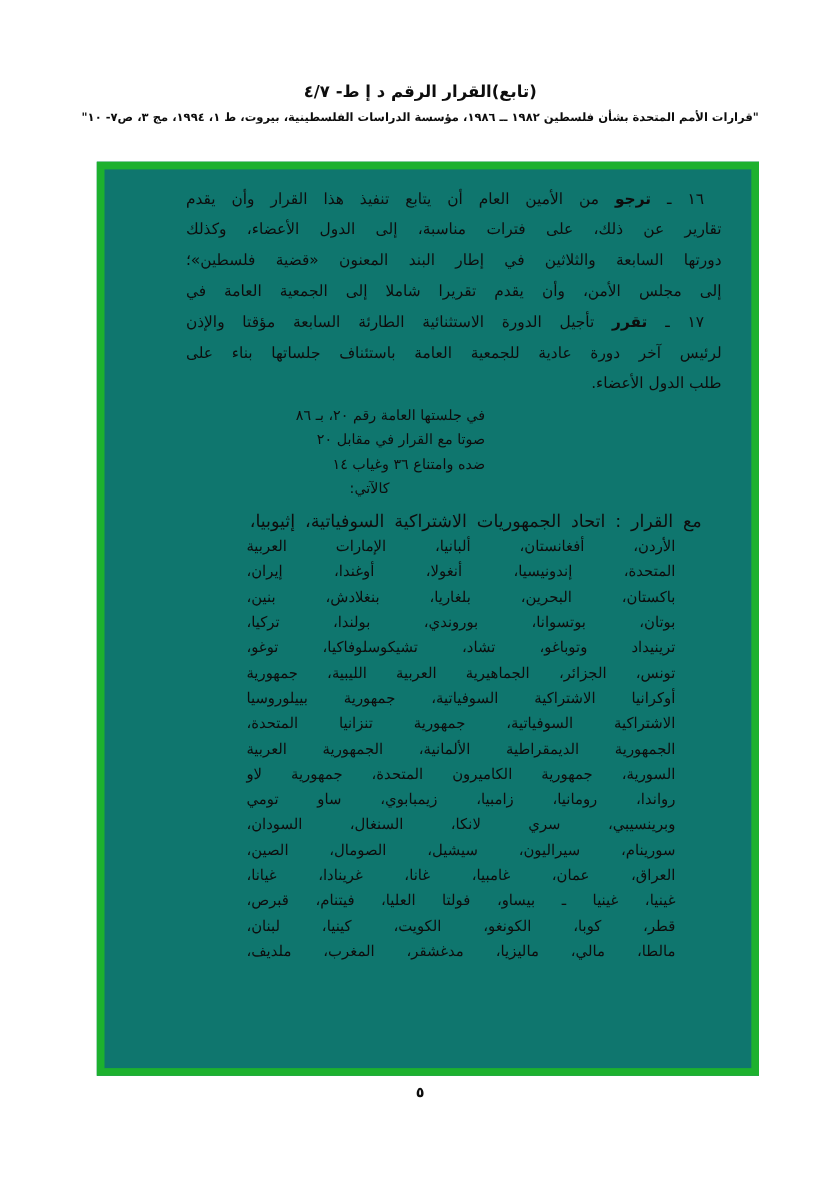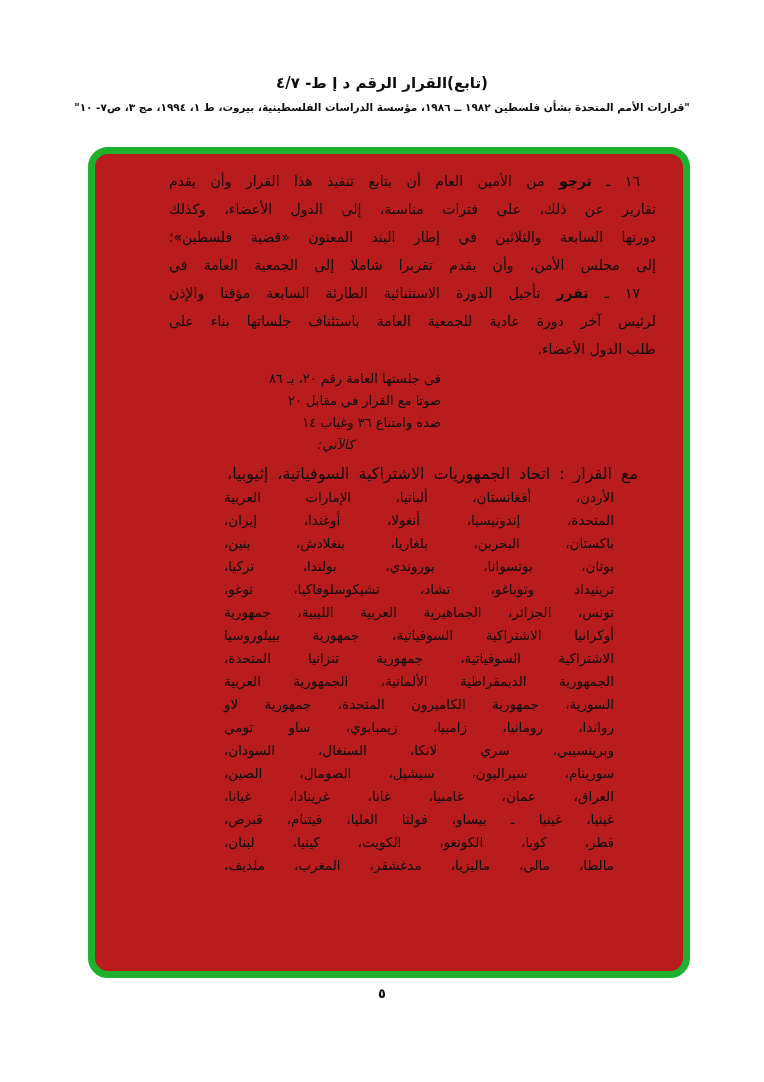--- a/index.html
+++ b/index.html
@@ -1,52 +1,52 @@
 <!DOCTYPE html>
 <html lang="ar"><head>
 <meta charset="utf-8">
 <style>
-  * { box-sizing: border-box; margin: 0; padding: 0; border-radius: 20px; }
+  * { box-sizing: border-box; margin: 0; padding: 0; }
   html, body {
     width: 764px; height: 1082px;
     background: #ffffff;
     font-family: "DejaVu Sans", sans-serif;
     color: #0d0d0d;
     overflow: hidden;
   }
   .page { position: relative; width: 764px; height: 1082px; background: #fff; }
 
   
   .header { position: absolute; top: 74px; left: 0; right: 0; text-align: center; direction: rtl; }
   .header .res-title { font-size: 15px; font-weight: bold; letter-spacing: 0; }
   .header .citation  { font-size: 10.5px; font-weight: bold; margin-top: 9px; white-space: nowrap; }
 
   
   .frame {
     position: absolute; left: 88px; top: 147px;
     width: 602px; height: 831px;
     border: 7px solid #1db12e;
-    background: #b91c1c;
+    background: #0f766e;
   }
   .text-col {
     position: absolute; top: 13px; right: 27px; left: 74px;
     direction: rtl;
   }
 
   
   .para { font-size: 14px; line-height: 28px; }
   .jline { text-align: justify; text-align-last: justify; }
   .jline.indent { padding-right: 16px; }
   .b { font-weight: bold; }
   .para17-cont .pline:last-child { text-align-last: right; }
 
   
   .vote-note { margin: 5px 215px 6px 0; font-size: 13px; line-height: 22px; text-align: right; }
   .vote-note .vline { white-space: nowrap; }
-  .vote-note .vclose { padding-left: 62px; text-align: center; font-style: italic; }
+  .vote-note .vclose { padding-left: 62px; text-align: center; }
 
   
   .with-label { font-size: 16px; line-height: 24px; margin: 1px 18px 0 58px; }
   .countries  { font-size: 13.5px; line-height: 23px; margin: 0 42px 0 55px; }
   .countries .cline { text-align: justify; text-align-last: justify; }
 
   
   .page-num {
     position: absolute; top: 986px; left: 0; right: 0;
     text-align: center; font-size: 13px; font-weight: bold;

